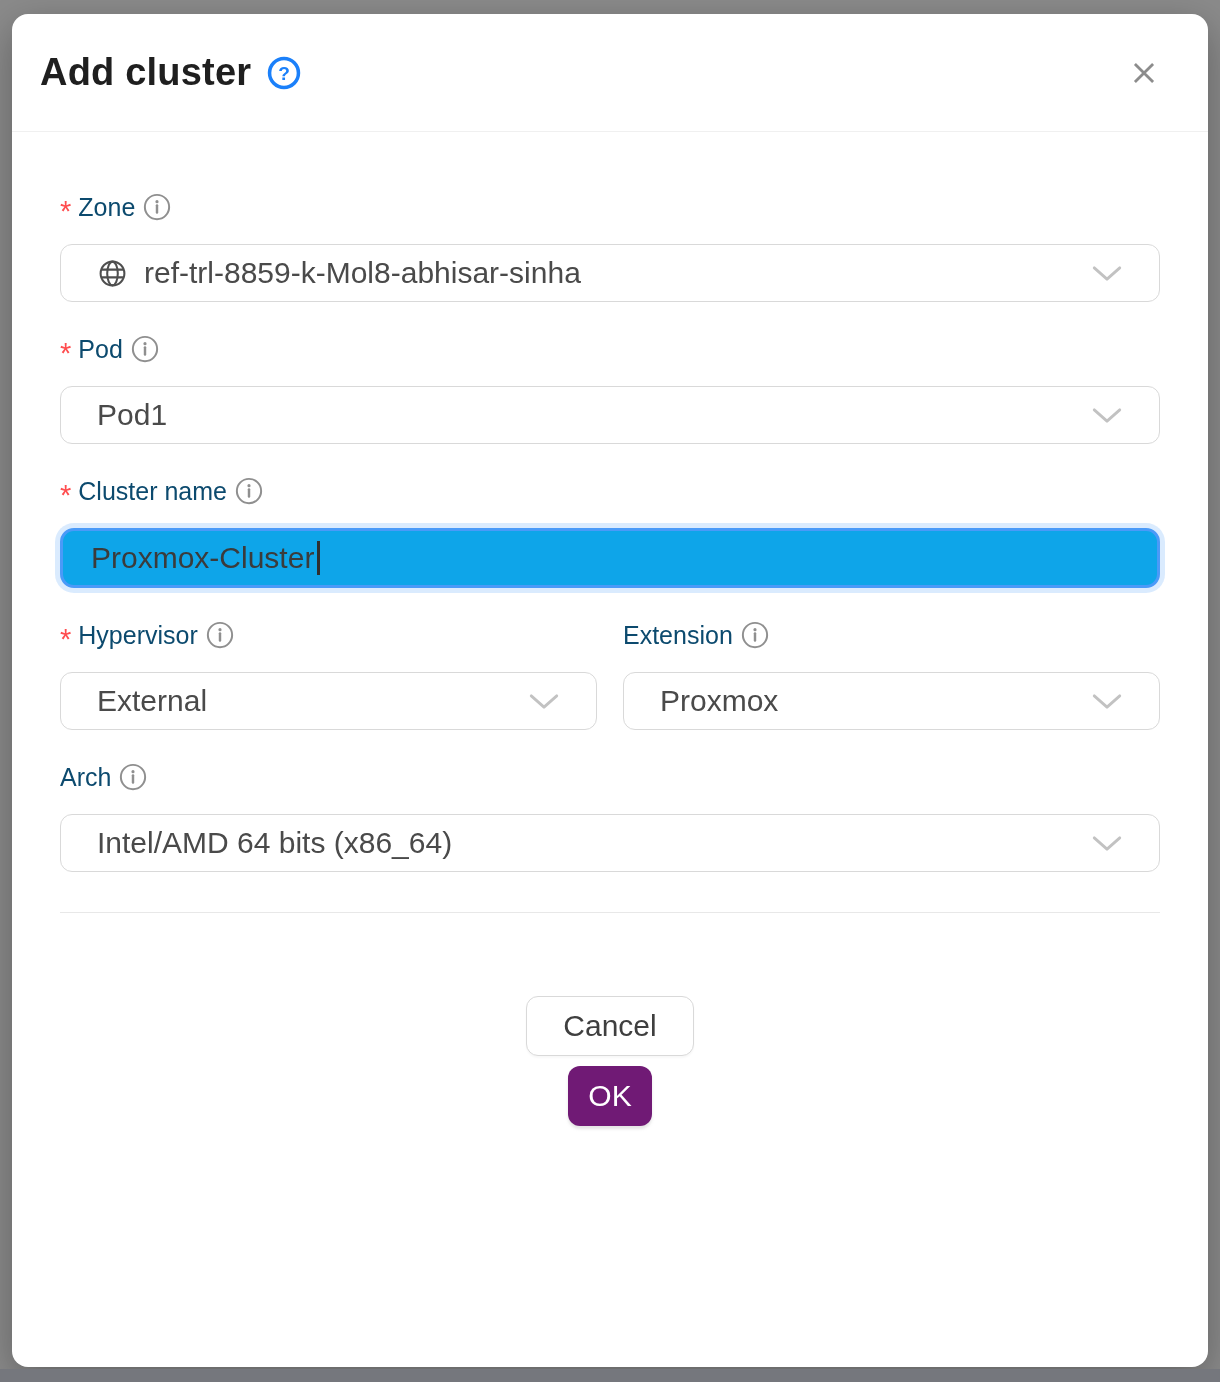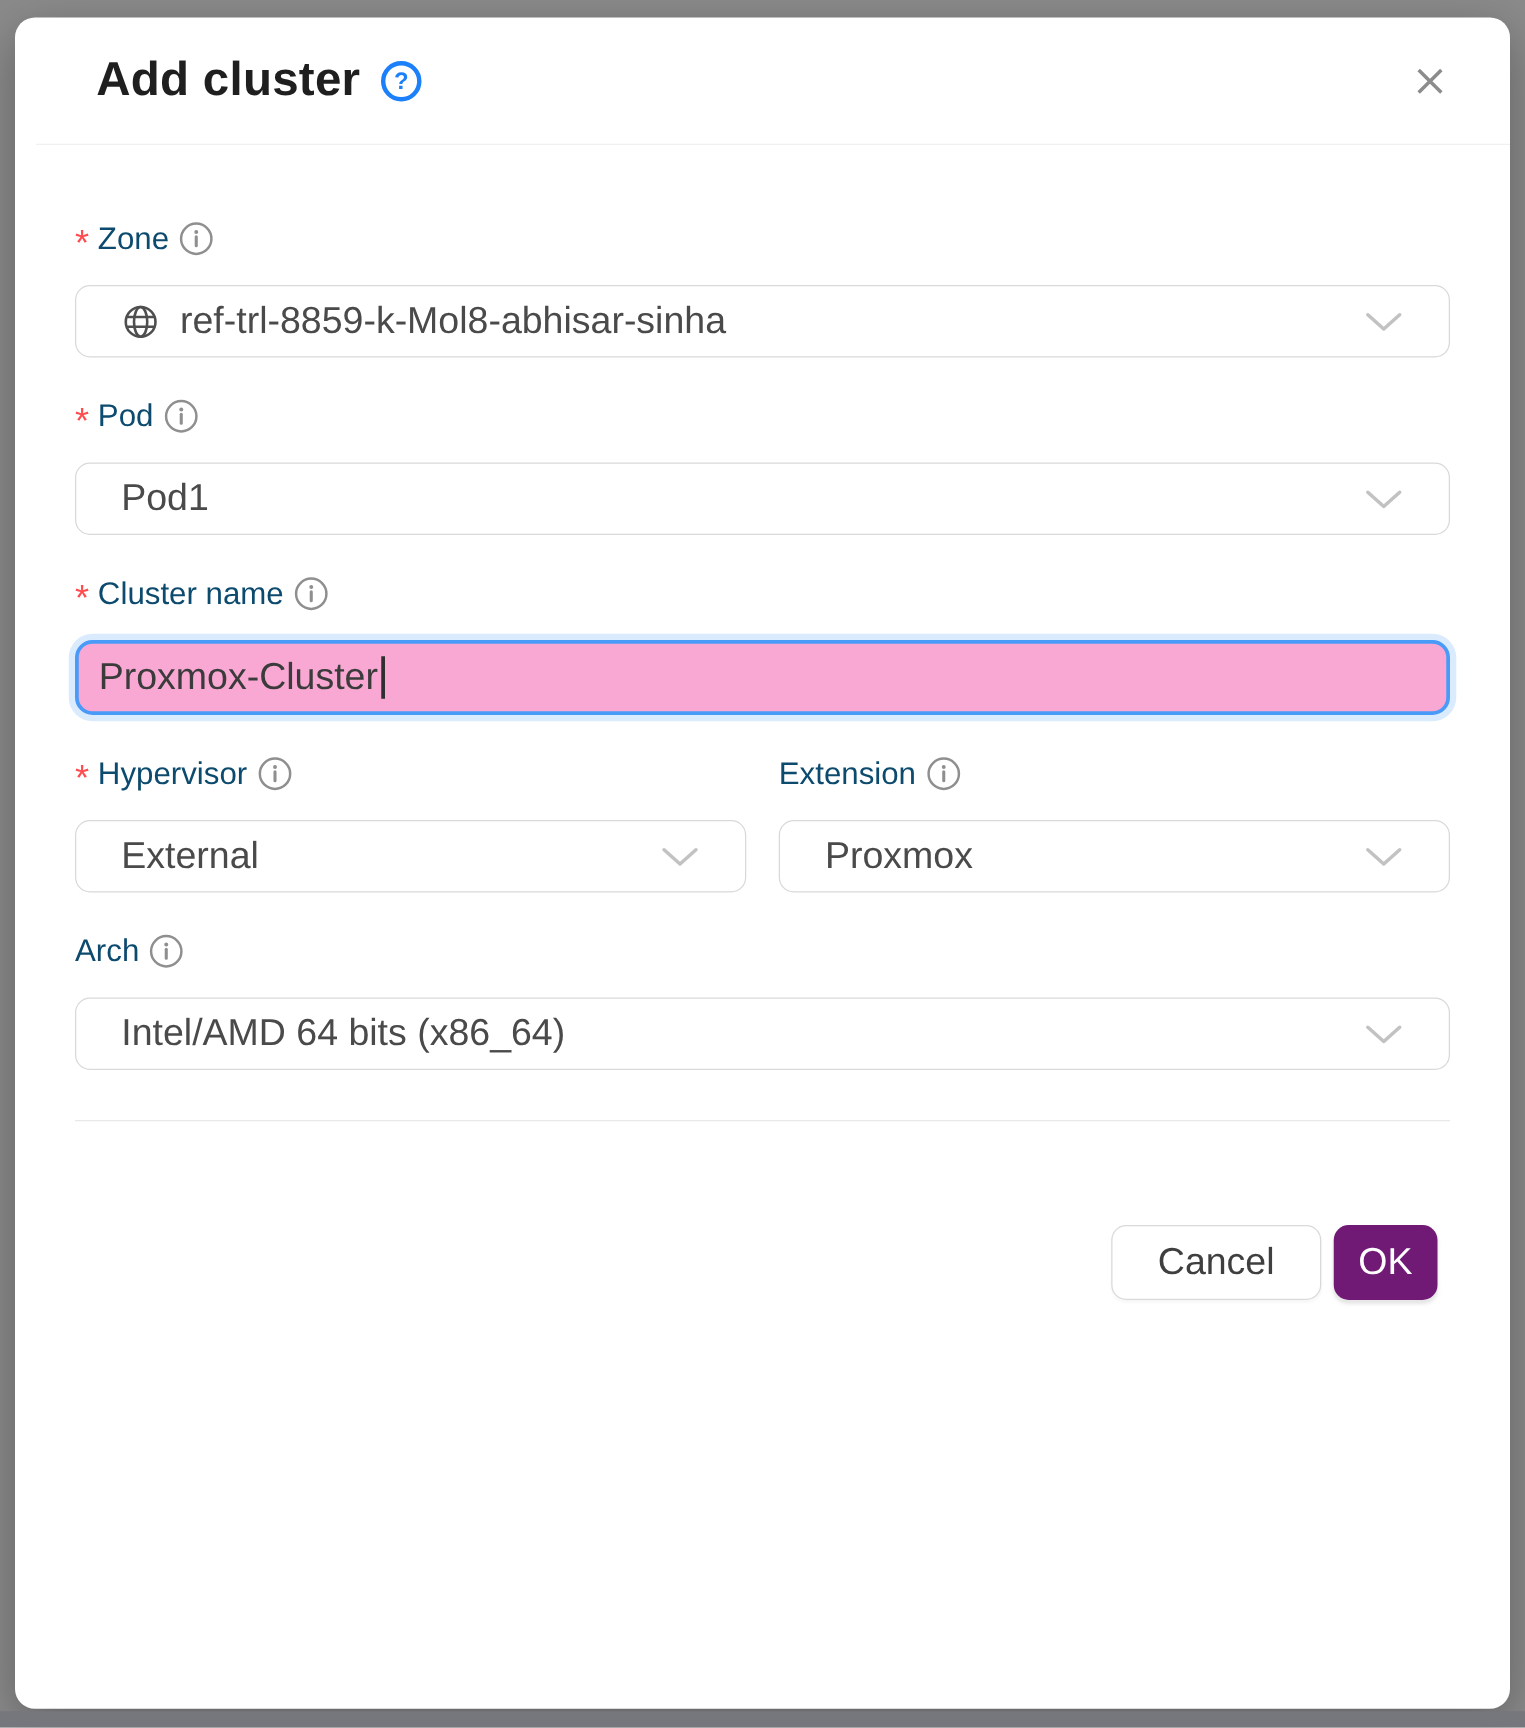--- a/index.html
+++ b/index.html
@@ -19,26 +19,25 @@
     position: absolute; left: 12px; top: 14px;
     width: 1196px; height: 1353px;
     background: #ffffff;
     border-radius: 16px;
     box-shadow: 0 12px 40px rgba(0,0,0,0.30);
     overflow: hidden;
     box-sizing: border-box;
   }
   
   .modal-header {
-    height: 102px;
+    height: 118px;
     border-bottom: 1px solid #f0f0f0;
     display: flex; align-items: center;
-    padding: 0 44px 0 48px;
+    padding: 0 44px 0 28px;
     box-sizing: border-box;
-    margin-left: 17px;
   }
   .modal-title {
     font-size: 38px; font-weight: 600; color: #1f1f1f;
     letter-spacing: 0.2px;
   }
   .help-icon { margin-left: 16px; display: flex; align-items: center; cursor: pointer; }
   .spacer { flex: 1; }
   .close-icon { display: flex; align-items: center; cursor: pointer; padding: 4px; }
   
   .modal-body { padding: 56px 48px 0; box-sizing: border-box; }
@@ -56,43 +55,43 @@
     cursor: pointer;
   }
   .select .val { font-size: 30px; color: #4a4a4a; flex: 1; white-space: nowrap; overflow: hidden; }
   .select .prefix-icon { display: flex; align-items: center; margin-right: 16px; }
   .select .arrow { display: flex; align-items: center; margin-left: 12px; }
   .textbox {
     height: 60px; box-sizing: border-box;
     border: 3px solid #4a9af8; border-radius: 14px;
     box-shadow: 0 0 0 5px rgba(27,128,250,0.16);
     display: flex; align-items: center;
-    padding: 0 16px;
-    background: #f9a8d4;
+    padding: 0 28px;
+    background: #0ea5e9;
     cursor: text;
   }
   .textbox .val { font-size: 30px; color: #3b3b3b; }
   .caret { display: inline-block; width: 3px; height: 34px; background: #2f2f2f; margin-left: 3px; }
   .row2 { display: flex; gap: 26px; }
   .row2 .col { flex: 1; min-width: 0; }
   .switch {
     width: 88px; height: 52px; border-radius: 26px;
     background: #c6c6c8; position: relative; cursor: pointer;
   }
   .switch .knob {
     position: absolute; left: 4px; top: 4px;
     width: 44px; height: 44px; border-radius: 50%;
     background: #ffffff;
     box-shadow: 0 2px 5px rgba(0,0,0,0.25);
   }
   .divider { height: 1px; background: #e8e8e8; margin-top: 40px; }
   
   .modal-footer {
     padding: 83px 58px 0;
-    display: flex; justify-content: flex-end; align-items: center; gap: 10px;
+    display: flex; justify-content: flex-end; align-items: center; gap: 10px; flex-direction: column;
   }
   .btn {
     height: 60px; border-radius: 12px;
     font-family: inherit; font-size: 30px;
     display: flex; align-items: center; justify-content: center;
     cursor: pointer; box-sizing: border-box;
   }
   .btn-default {
     background: #fff; border: 1.5px solid #d9d9d9; color: #3f3f3f;
     padding: 0 36px;

